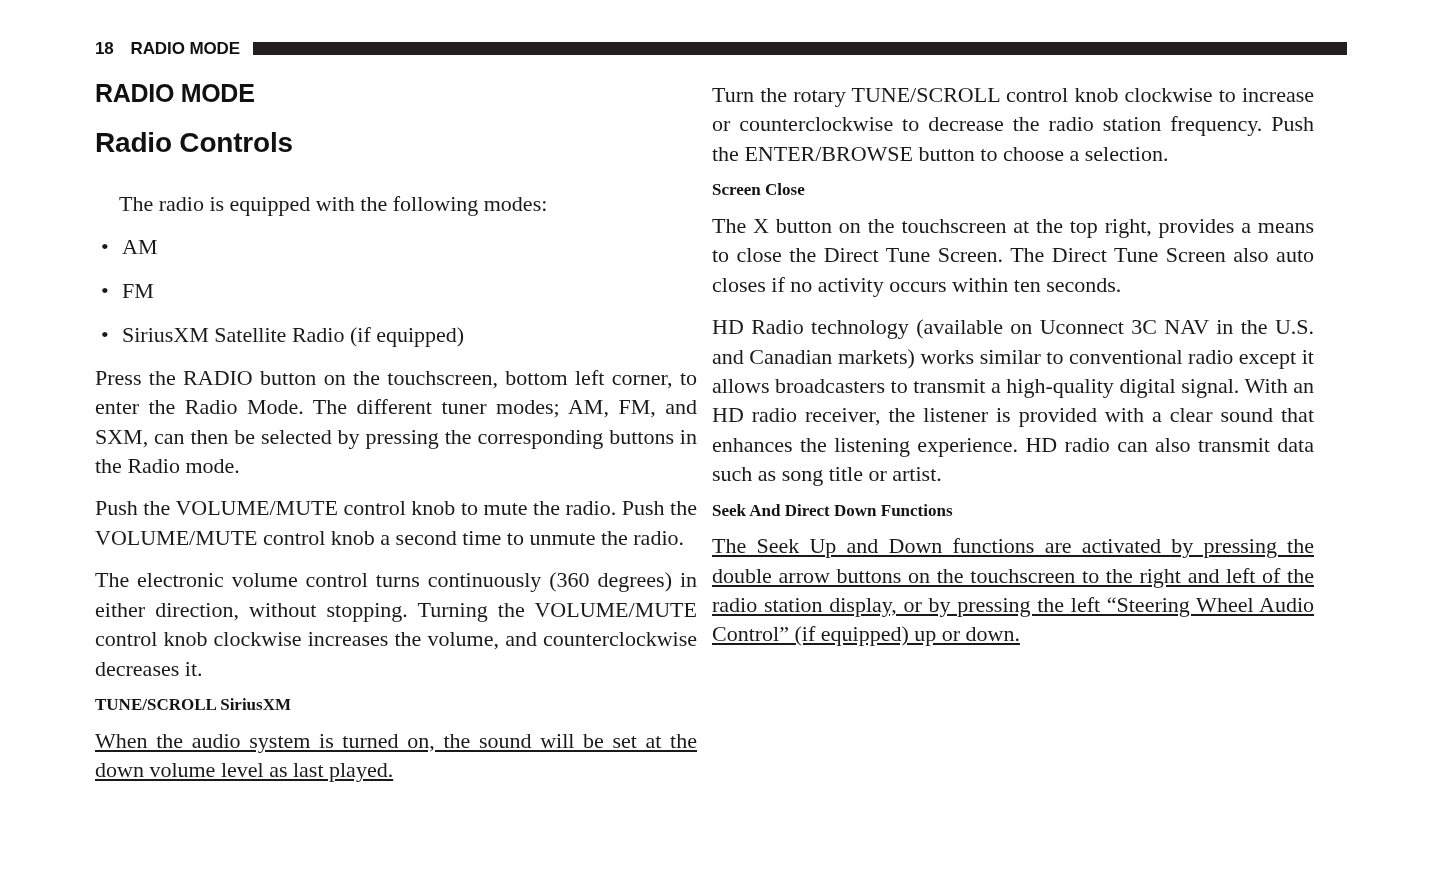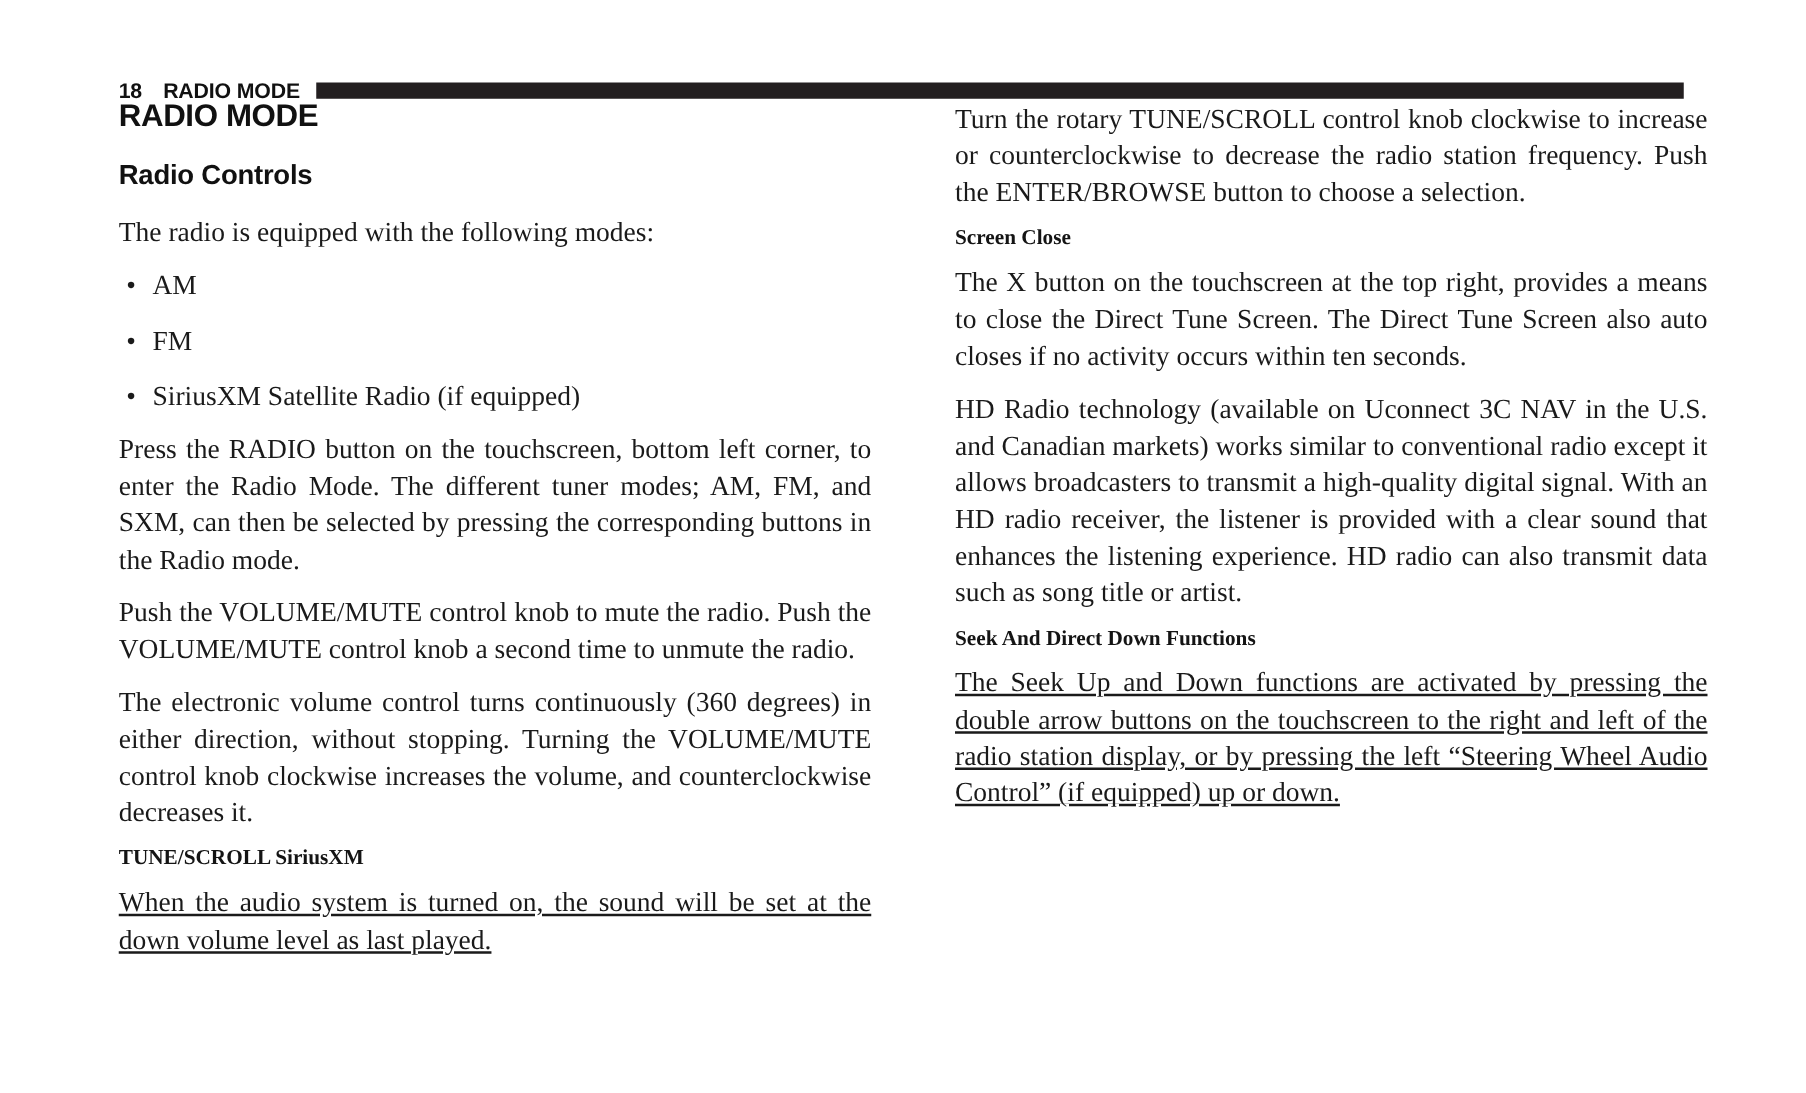--- a/index.html
+++ b/index.html
@@ -14,21 +14,21 @@
     overflow: hidden;
     font-family: "Liberation Serif", serif;
     color: #1a1a1a;
     -webkit-font-smoothing: antialiased;
   }
 
   
   .page-header {
     position: absolute;
     left: 95px;
-    top: 60px;
+    top: 36px;
     width: 1252px;
     height: 24px;
     display: flex;
     align-items: center;
     text-align: right;
   }
   .folio {
     font-family: "Liberation Sans", sans-serif;
     font-weight: bold;
     font-size: 17px;
@@ -54,61 +54,61 @@
     margin-top: 1px;
   }
 
   
   .column {
     position: absolute;
     top: 80px;
     width: 602px;
   }
   .column-left  { left: 95px; }
-  .column-right { left: 764px; }
+  .column-right { left: 712px; }
 
   
   h1.doc-title {
     font-family: "Liberation Sans", sans-serif;
     font-weight: bold;
     font-size: 25px;
     line-height: 1.08;
     letter-spacing: -0.3px;
     color: #111111;
     margin: 0 0 21px 0;
   }
   h2.sans-head {
     font-family: "Liberation Sans", sans-serif;
     font-weight: bold;
-    font-size: 22px;
+    font-size: 28px;
     line-height: 1.08;
     letter-spacing: -0.2px;
     color: #111111;
-    margin: 0 0 19px 0;
+    margin: 0 0 31px 0;
   }
   h3.serif-head {
     font-family: "Liberation Serif", serif;
     font-weight: bold;
     font-size: 17px;
     line-height: 1.1;
     color: #141414;
     margin: 0 0 11px 0;
   }
   p.body {
     font-family: "Liberation Serif", serif;
     font-size: 22px;
     line-height: 29.4px;
     text-align: justify;
     text-justify: inter-word;
     color: #1a1a1a;
     margin: 0 0 13px 0;
     hyphens: manual;
   }
   p.body.last { margin-bottom: 0; text-decoration: underline; }
-  p.body.ragged { text-align: left; }
+  p.body.ragged { text-align: left; margin-left: 24px; }
 
   ul.mode-list {
     list-style: none;
     margin: 0 0 13px 0;
     padding: 0;
   }
   ul.mode-list li {
     position: relative;
     font-family: "Liberation Serif", serif;
     font-size: 22px;

